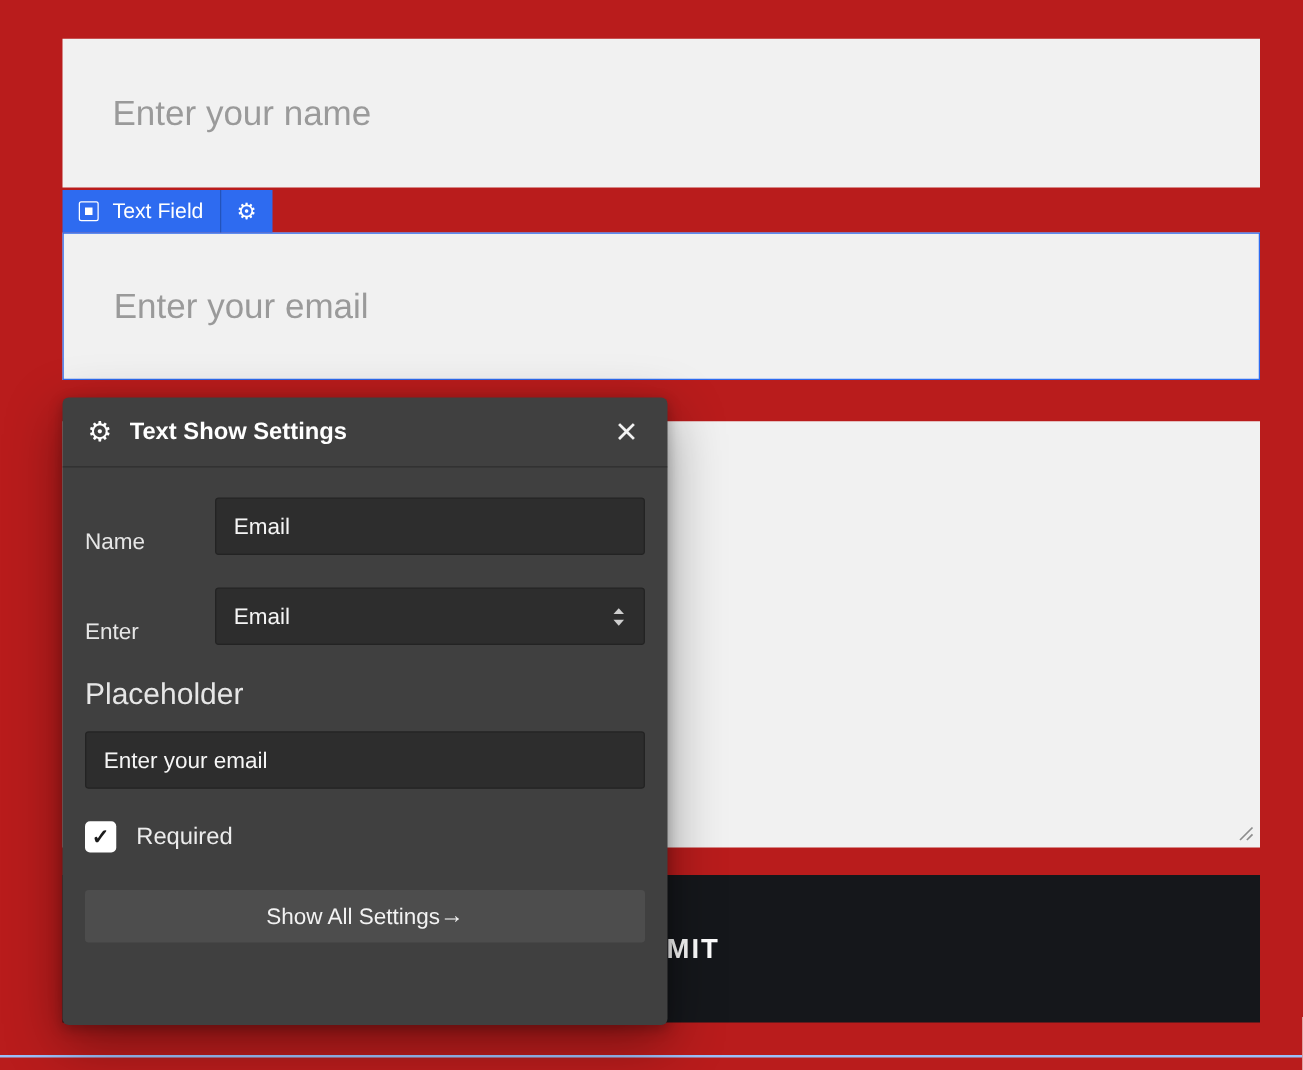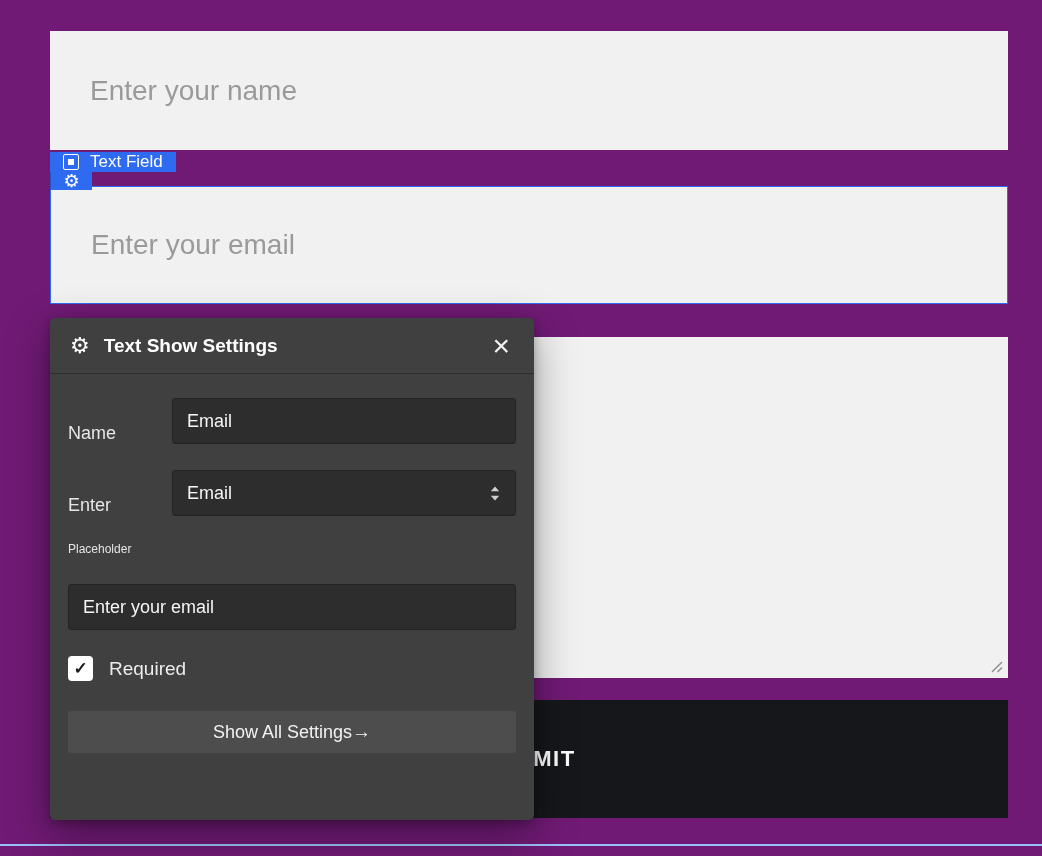--- a/index.html
+++ b/index.html
@@ -1,21 +1,21 @@
 <!DOCTYPE html>
 <html><head>
 <meta charset="utf-8">
 <style>
   * { margin:0; padding:0; box-sizing:border-box; }
   html,body { background:#ffffff; }
   body { font-family:"Liberation Sans", sans-serif; }
 
   .stage {
     position:relative; width:1042px; height:856px;
-    background:#701a75; overflow:hidden;
+    background:#b91c1c; overflow:hidden;
   }
 
   
   .canvas-input {
     position:absolute; left:50px; width:958px;
     background:#f1f1f1; border:none; outline:none;
     font-family:"Liberation Sans", sans-serif;
     font-size:28px; color:#555; padding:0 0 0 40px;
   }
   .canvas-input::placeholder { color:#9a9a9a; opacity:1; }
@@ -36,21 +36,21 @@
   }
 
   .form-boundary {
     position:absolute; left:0; top:844px; width:1042px; height:2px;
     background:#9cc0f9;
   }
 
   
   .badge {
     position:absolute; left:50px; top:152px; height:34px; z-index:5;
-    display:flex; align-items:stretch; color:#ffffff; cursor:pointer;flex-direction:column;
+    display:flex; align-items:stretch; color:#ffffff; cursor:pointer;
   }
   .badge-main {
     background:#2e6bf0; display:flex; align-items:center; gap:11px;
     padding:0 13px; font-size:17px; font-weight:500;
   }
   .badge-gear {
     background:#2e6bf0; border-left:1px solid rgba(0,0,0,0.22);
     width:42px; display:flex; align-items:center; justify-content:center;
   }
   .tf-icon {
@@ -89,21 +89,21 @@
     color:#f5f5f5; font-size:18px; padding:0 14px;
     font-family:"Liberation Sans", sans-serif; outline:none; width:100%;
   }
   .select-box {
     flex:1; height:46px; background:#2d2d2d;
     border:1px solid #232323; border-radius:3px;
     display:flex; align-items:center; justify-content:space-between;
     padding:0 14px; font-size:18px; color:#f5f5f5; cursor:pointer;
   }
 
-  .ph-label { font-size:12px; color:#e6e6e6; margin:2px 0 28px; }
+  .ph-label { font-size:24px; color:#e6e6e6; margin:2px 0 15px; }
   .ph-input { display:block; margin-bottom:26px; height:46px; }
 
   .check-row { display:flex; align-items:center; gap:16px; margin-bottom:24px; cursor:pointer; }
   .check-row:last-of-type { margin-bottom:30px; }
   .checkbox {
     width:25px; height:25px; border-radius:4px;
     display:flex; align-items:center; justify-content:center;
   }
   .checkbox.checked { background:#ffffff; }
   .checkbox.checked .checkmark { color:#1b1b1b; font-size:17px; font-weight:700; }

